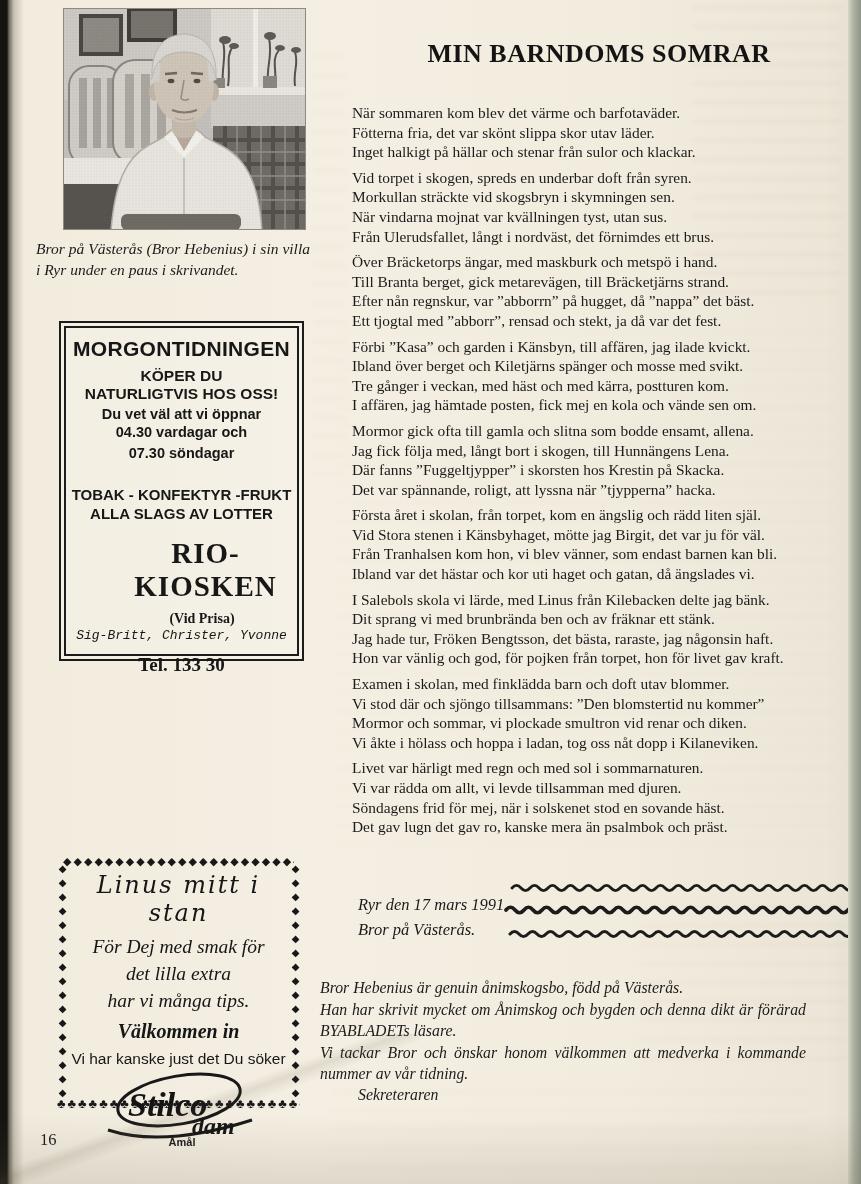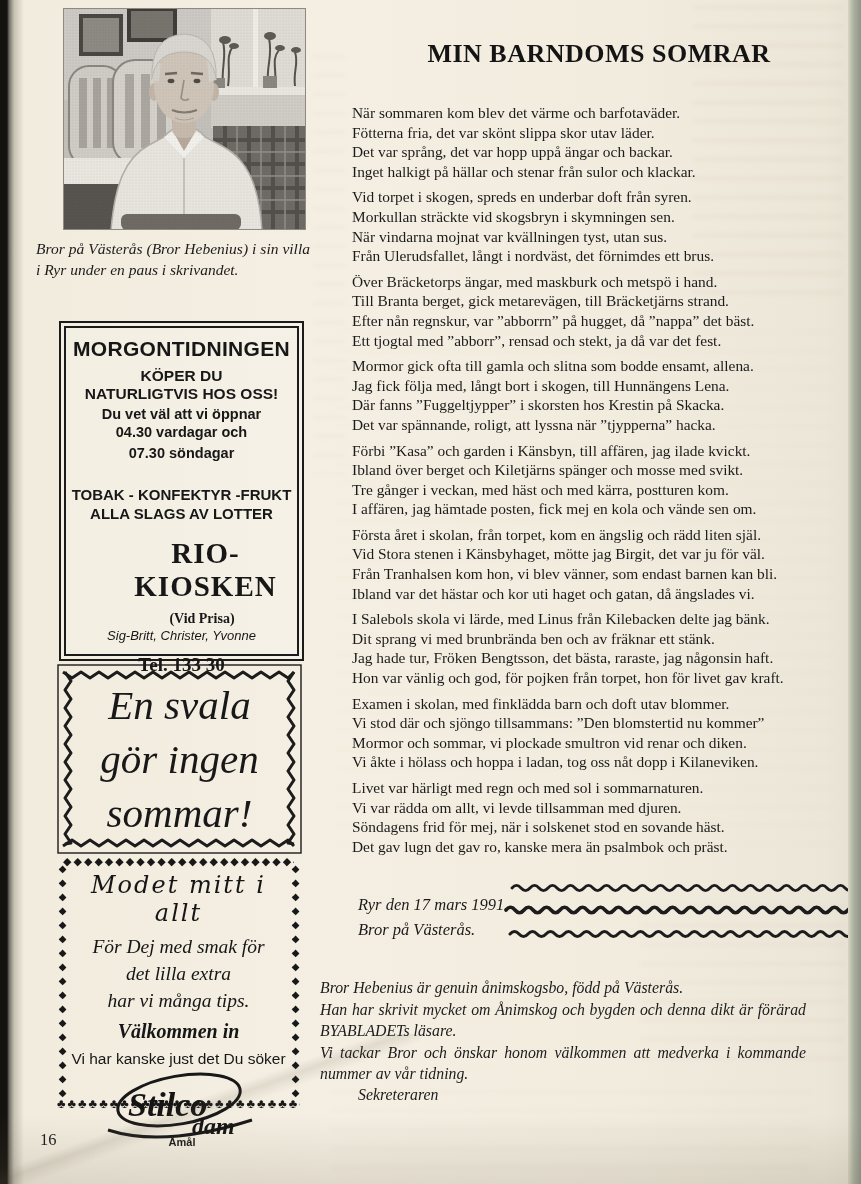--- a/index.html
+++ b/index.html
@@ -33,21 +33,21 @@
         display:flex;flex-direction:column;padding-top:9px;}
   .k-title{font-size:21px;letter-spacing:.3px;}
   .k-l1{font-size:15.5px;margin-top:6px;}
   .k-l2{font-size:15.5px;}
   .k-l3{font-size:14.5px;margin-top:3px;}
   .k-l4,.k-l5,.k-l6{font-size:14.5px;line-height:1.45;}
   .k-p1{font-size:15px;margin-top:22px;}
   .k-p2,.k-p3{font-size:15px;line-height:1.4;}
   .k-name{font-family:"Liberation Serif",serif;font-size:29px;margin-top:13px;letter-spacing:1px;margin-left:48px;}
   .k-loc{font-family:"Liberation Serif",serif;font-size:14px;margin-top:8px;padding-left:41px;}
-  .k-staff{font-style:italic;font-weight:normal;font-size:13px;font-family:Liberation Sans, sans-serif;margin-top:1px;}
+  .k-staff{font-style:italic;font-weight:normal;font-size:13px;font-family:Liberation Mono, monospace;margin-top:1px;}
   .k-tel{font-family:"Liberation Serif",serif;font-size:19px;margin-top:11px;}
 
   .svala{position:absolute;left:57px;top:664px;width:245px;height:190px;}
   .svala svg{position:absolute;inset:0;}
   .svala-text{position:absolute;inset:14px 12px;display:flex;flex-direction:column;
         justify-content:space-around;align-items:center;
         font-style:italic;font-size:41px;color:#181818;}
 
   .modet{position:absolute;left:55px;top:855px;width:247px;height:257px;}
   .orn{position:absolute;color:#181818;overflow:hidden;white-space:nowrap;}
@@ -196,42 +196,28 @@
       <div class="k-l6">07.30 söndagar</div>
       <div class="k-p1">TOBAK - KONFEKTYR -FRUKT</div>
       <div class="k-p3">ALLA SLAGS AV LOTTER</div>
       <div class="k-name">RIO-KIOSKEN</div>
       <div class="k-loc">(Vid Prisa)</div>
       <div class="k-staff">Sig-Britt, Christer, Yvonne</div>
       <div class="k-tel">Tel. 133 30</div>
     </div>
   </div>
 
-  <div class="svala">
-    <svg id="svala-border" width="245" height="190" viewBox="0 0 245 190">
-      <rect x="1" y="1" width="243" height="188" fill="none" stroke="#1c1c1c" stroke-width="1.4"></rect>
-    <path d="M6 8 L15 14 L24 8 L33 14 L42 8 L51 14 L60 8 L69 14 L78 8 L87 14 L96 8 L105 14 L114 8 L123 14 L132 8 L141 14 L150 8 L159 14 L168 8 L177 14 L186 8 L195 14 L204 8 L213 14 L222 8 L231 14 L237 8" fill="none" stroke="#1c1c1c" stroke-width="3" stroke-linejoin="round"></path>
-        <path d="M6 182 L15 176 L24 182 L33 176 L42 182 L51 176 L60 182 L69 176 L78 182 L87 176 L96 182 L105 176 L114 182 L123 176 L132 182 L141 176 L150 182 L159 176 L168 182 L177 176 L186 182 L195 176 L204 182 L213 176 L222 182 L231 176 L237 182" fill="none" stroke="#1c1c1c" stroke-width="3" stroke-linejoin="round"></path>
-        <path d="M8 8 L14 17 L8 26 L14 35 L8 44 L14 53 L8 62 L14 71 L8 80 L14 89 L8 98 L14 107 L8 116 L14 125 L8 134 L14 143 L8 152 L14 161 L8 170 L14 179 L8 180" fill="none" stroke="#1c1c1c" stroke-width="3" stroke-linejoin="round"></path>
-        <path d="M237 8 L231 17 L237 26 L231 35 L237 44 L231 53 L237 62 L231 71 L237 80 L231 89 L237 98 L231 107 L237 116 L231 125 L237 134 L231 143 L237 152 L231 161 L237 170 L231 179 L237 180" fill="none" stroke="#1c1c1c" stroke-width="3" stroke-linejoin="round"></path>
-      </svg>
-    <div class="svala-text">
-      <div>En svala</div>
-      <div>gör ingen</div>
-      <div>sommar!</div>
-    </div>
-  </div>
 
   <div class="modet">
     <div class="orn orn-top">◆◆◆◆◆◆◆◆◆◆◆◆◆◆◆◆◆◆◆◆◆◆◆◆◆◆◆◆◆◆◆◆◆◆</div>
     <div class="orn orn-bottom">♣♣♣♣♣♣♣♣♣♣♣♣♣♣♣♣♣♣♣♣♣♣♣♣♣♣♣♣</div>
     <div class="orn orn-left">◆◆◆◆◆◆◆◆◆◆◆◆◆◆◆◆◆◆◆◆◆◆◆◆◆◆</div>
     <div class="orn orn-right">◆◆◆◆◆◆◆◆◆◆◆◆◆◆◆◆◆◆◆◆◆◆◆◆◆◆</div>
     <div class="modet-inner">
-      <div class="m-head">Modet mitt i allt</div>
+      <div class="m-head">Linus mitt i stan</div>
       <div class="m-lines">
         <div>För Dej med smak för</div>
         <div>det lilla extra</div>
         <div>har vi många tips.</div>
       </div>
       <div class="m-welcome">Välkommen in</div>
       <div class="m-tag">Vi har kanske just det Du söker</div>
       <div class="m-logo">
         <svg width="170" height="80" viewBox="0 0 170 80">
           <g transform="rotate(-10 85 32)">
@@ -247,46 +233,45 @@
   </div>
 
   <div class="pagenum">16</div>
 
   <div class="title">MIN BARNDOMS SOMRAR</div>
 
   <div class="poem">
       <div class="stanza">
         <div class="poem-line">När sommaren kom blev det värme och barfotaväder.</div>
         <div class="poem-line">Fötterna fria, det var skönt slippa skor utav läder.</div>
-        <div class="poem-line">Det var språng, det var hopp uppå ängar och backar.</div>
         <div class="poem-line">Inget halkigt på hällar och stenar från sulor och klackar.</div>
       </div>
       <div class="stanza">
         <div class="poem-line">Vid torpet i skogen, spreds en underbar doft från syren.</div>
         <div class="poem-line">Morkullan sträckte vid skogsbryn i skymningen sen.</div>
         <div class="poem-line">När vindarna mojnat var kvällningen tyst, utan sus.</div>
         <div class="poem-line">Från Ulerudsfallet, långt i nordväst, det förnimdes ett brus.</div>
       </div>
       <div class="stanza">
         <div class="poem-line">Över Bräcketorps ängar, med maskburk och metspö i hand.</div>
         <div class="poem-line">Till Branta berget, gick metarevägen, till Bräcketjärns strand.</div>
         <div class="poem-line">Efter nån regnskur, var ”abborrn” på hugget, då ”nappa” det bäst.</div>
         <div class="poem-line">Ett tjogtal med ”abborr”, rensad och stekt, ja då var det fest.</div>
       </div>
       <div class="stanza">
+        <div class="poem-line">Förbi ”Kasa” och garden i Känsbyn, till affären, jag ilade kvickt.</div>
+        <div class="poem-line">Ibland över berget och Kiletjärns spänger och mosse med svikt.</div>
+        <div class="poem-line">Tre gånger i veckan, med häst och med kärra, postturen kom.</div>
+        <div class="poem-line">I affären, jag hämtade posten, fick mej en kola och vände sen om.</div>
+      </div>
+      <div class="stanza">
         <div class="poem-line">Mormor gick ofta till gamla och slitna som bodde ensamt, allena.</div>
         <div class="poem-line">Jag fick följa med, långt bort i skogen, till Hunnängens Lena.</div>
         <div class="poem-line">Där fanns ”Fuggeltjypper” i skorsten hos Krestin på Skacka.</div>
         <div class="poem-line">Det var spännande, roligt, att lyssna när ”tjypperna” hacka.</div>
-      </div>
-      <div class="stanza">
-        <div class="poem-line">Förbi ”Kasa” och garden i Känsbyn, till affären, jag ilade kvickt.</div>
-        <div class="poem-line">Ibland över berget och Kiletjärns spänger och mosse med svikt.</div>
-        <div class="poem-line">Tre gånger i veckan, med häst och med kärra, postturen kom.</div>
-        <div class="poem-line">I affären, jag hämtade posten, fick mej en kola och vände sen om.</div>
       </div>
       <div class="stanza">
         <div class="poem-line">Första året i skolan, från torpet, kom en ängslig och rädd liten själ.</div>
         <div class="poem-line">Vid Stora stenen i Känsbyhaget, mötte jag Birgit, det var ju för väl.</div>
         <div class="poem-line">Från Tranhalsen kom hon, vi blev vänner, som endast barnen kan bli.</div>
         <div class="poem-line">Ibland var det hästar och kor uti haget och gatan, då ängslades vi.</div>
       </div>
       <div class="stanza">
         <div class="poem-line">I Salebols skola vi lärde, med Linus från Kilebacken delte jag bänk.</div>
         <div class="poem-line">Dit sprang vi med brunbrända ben och av fräknar ett stänk.</div>

